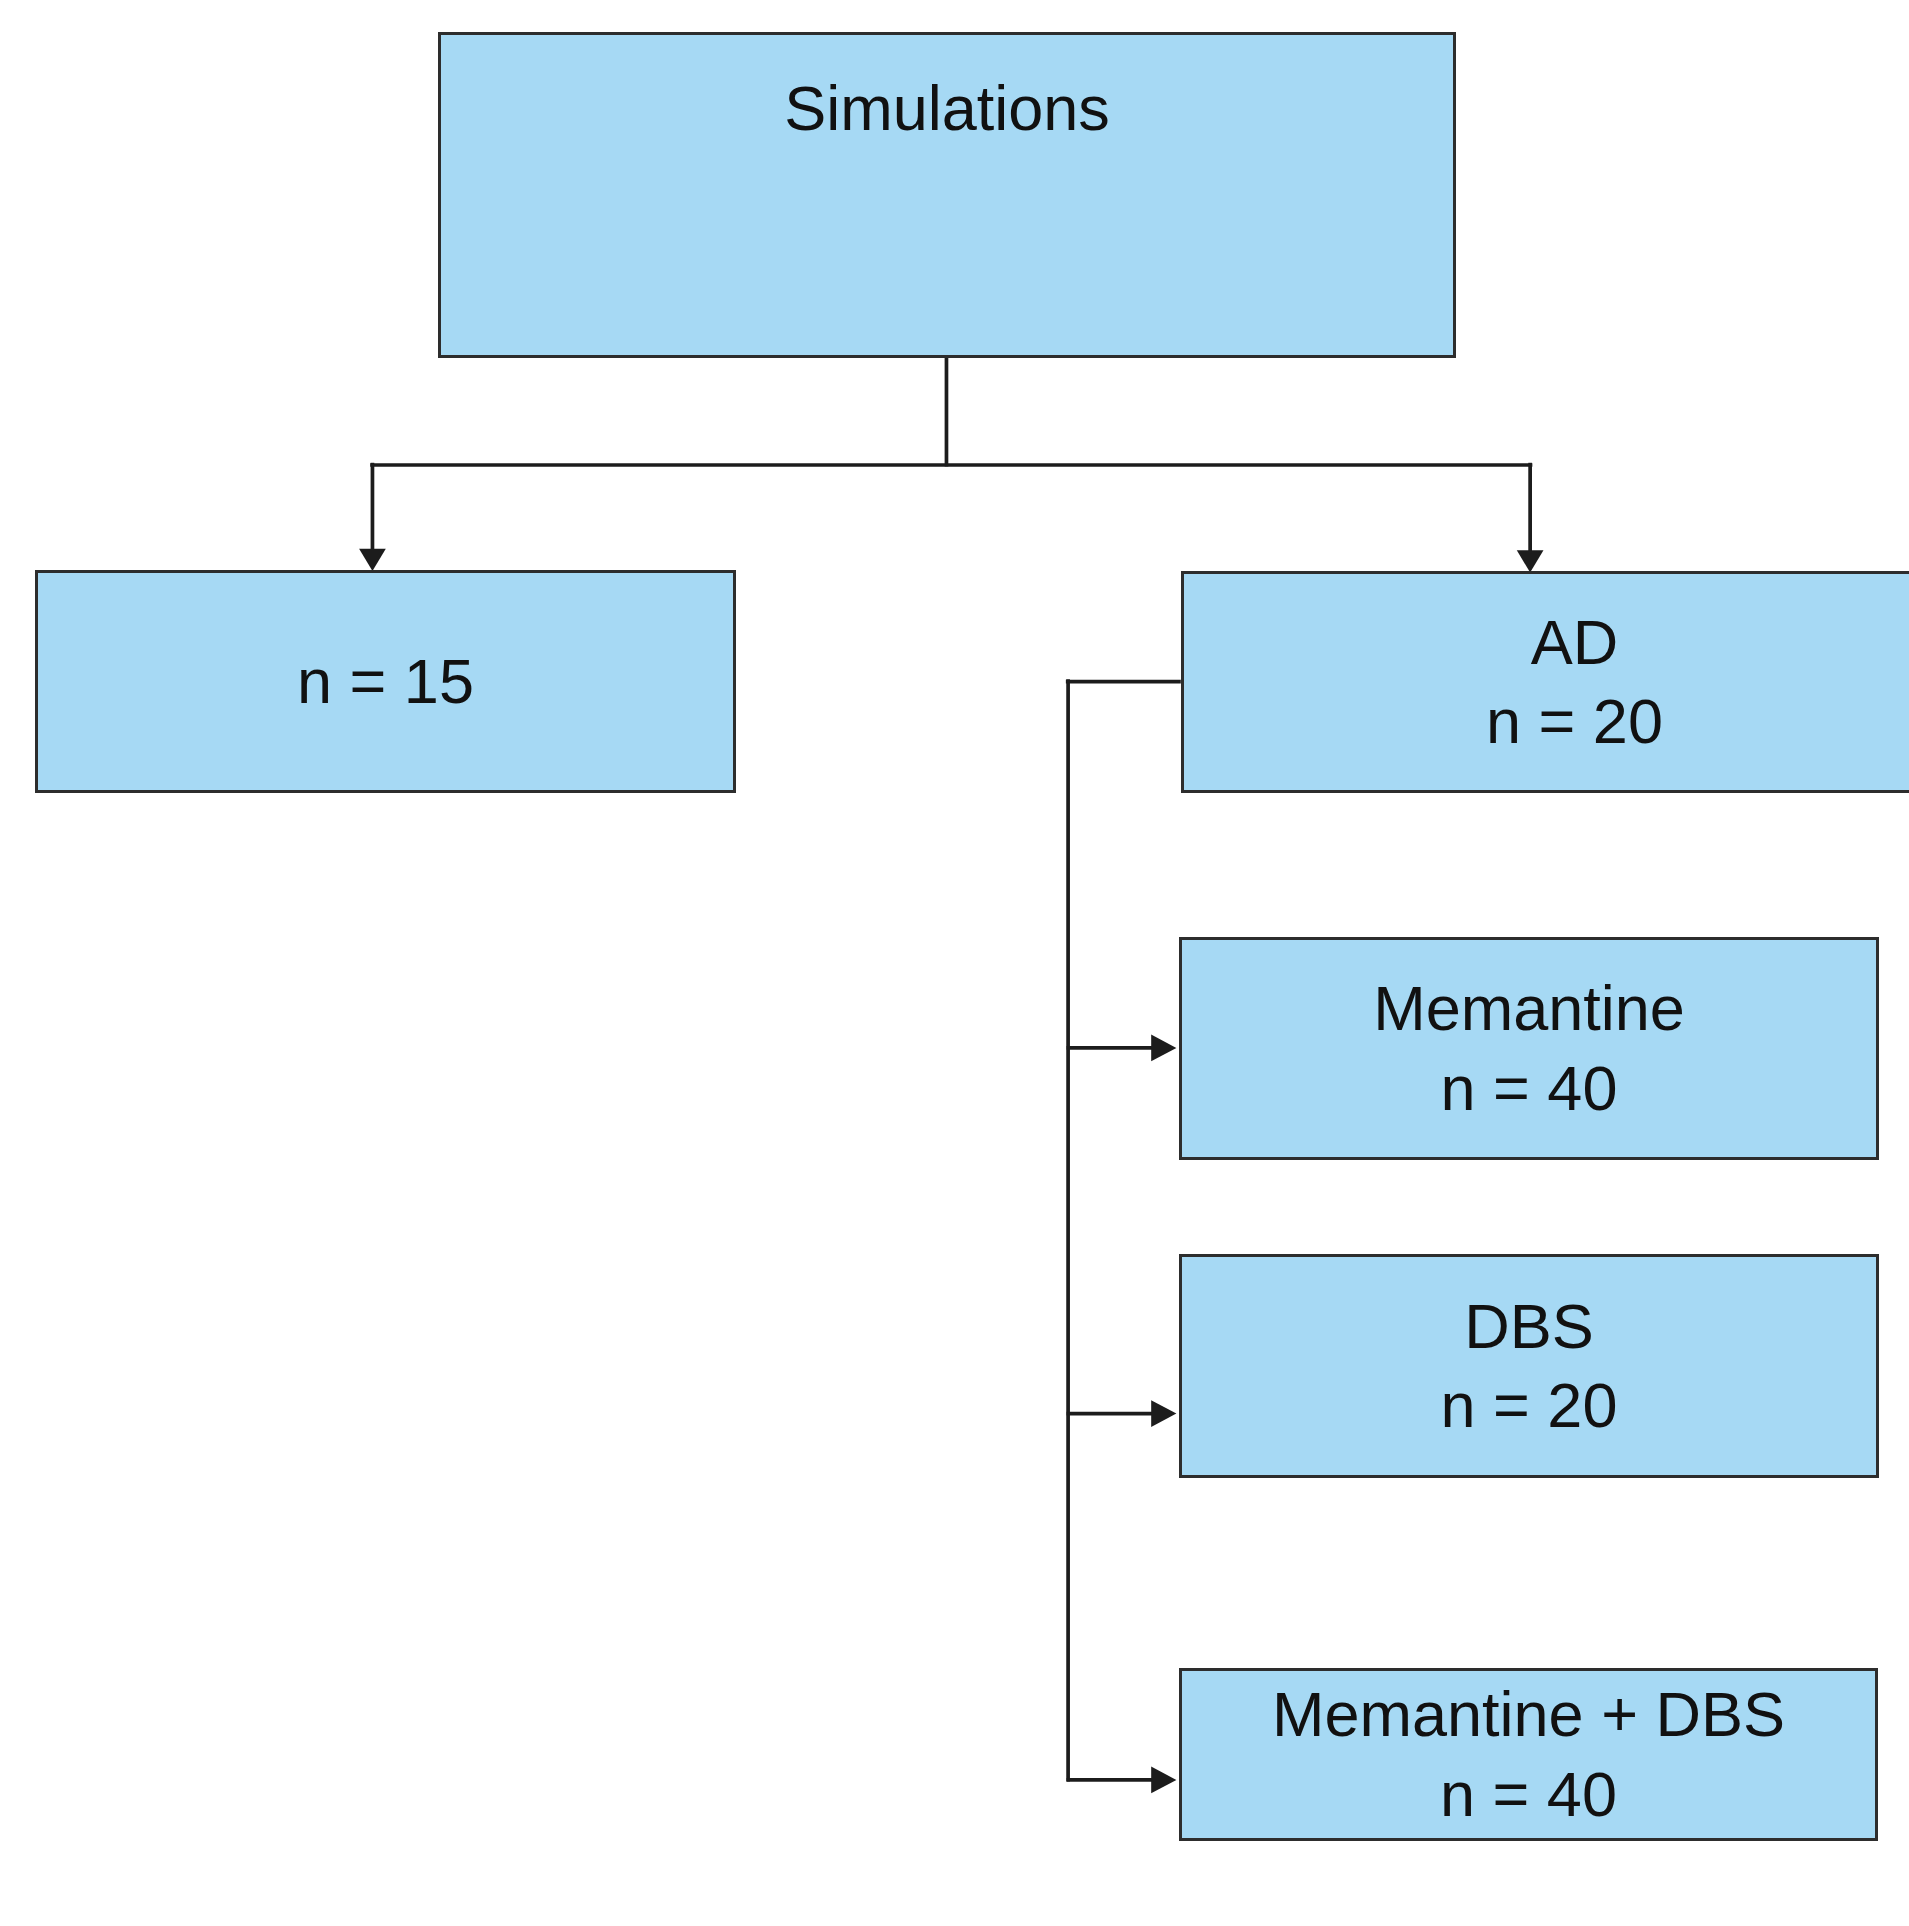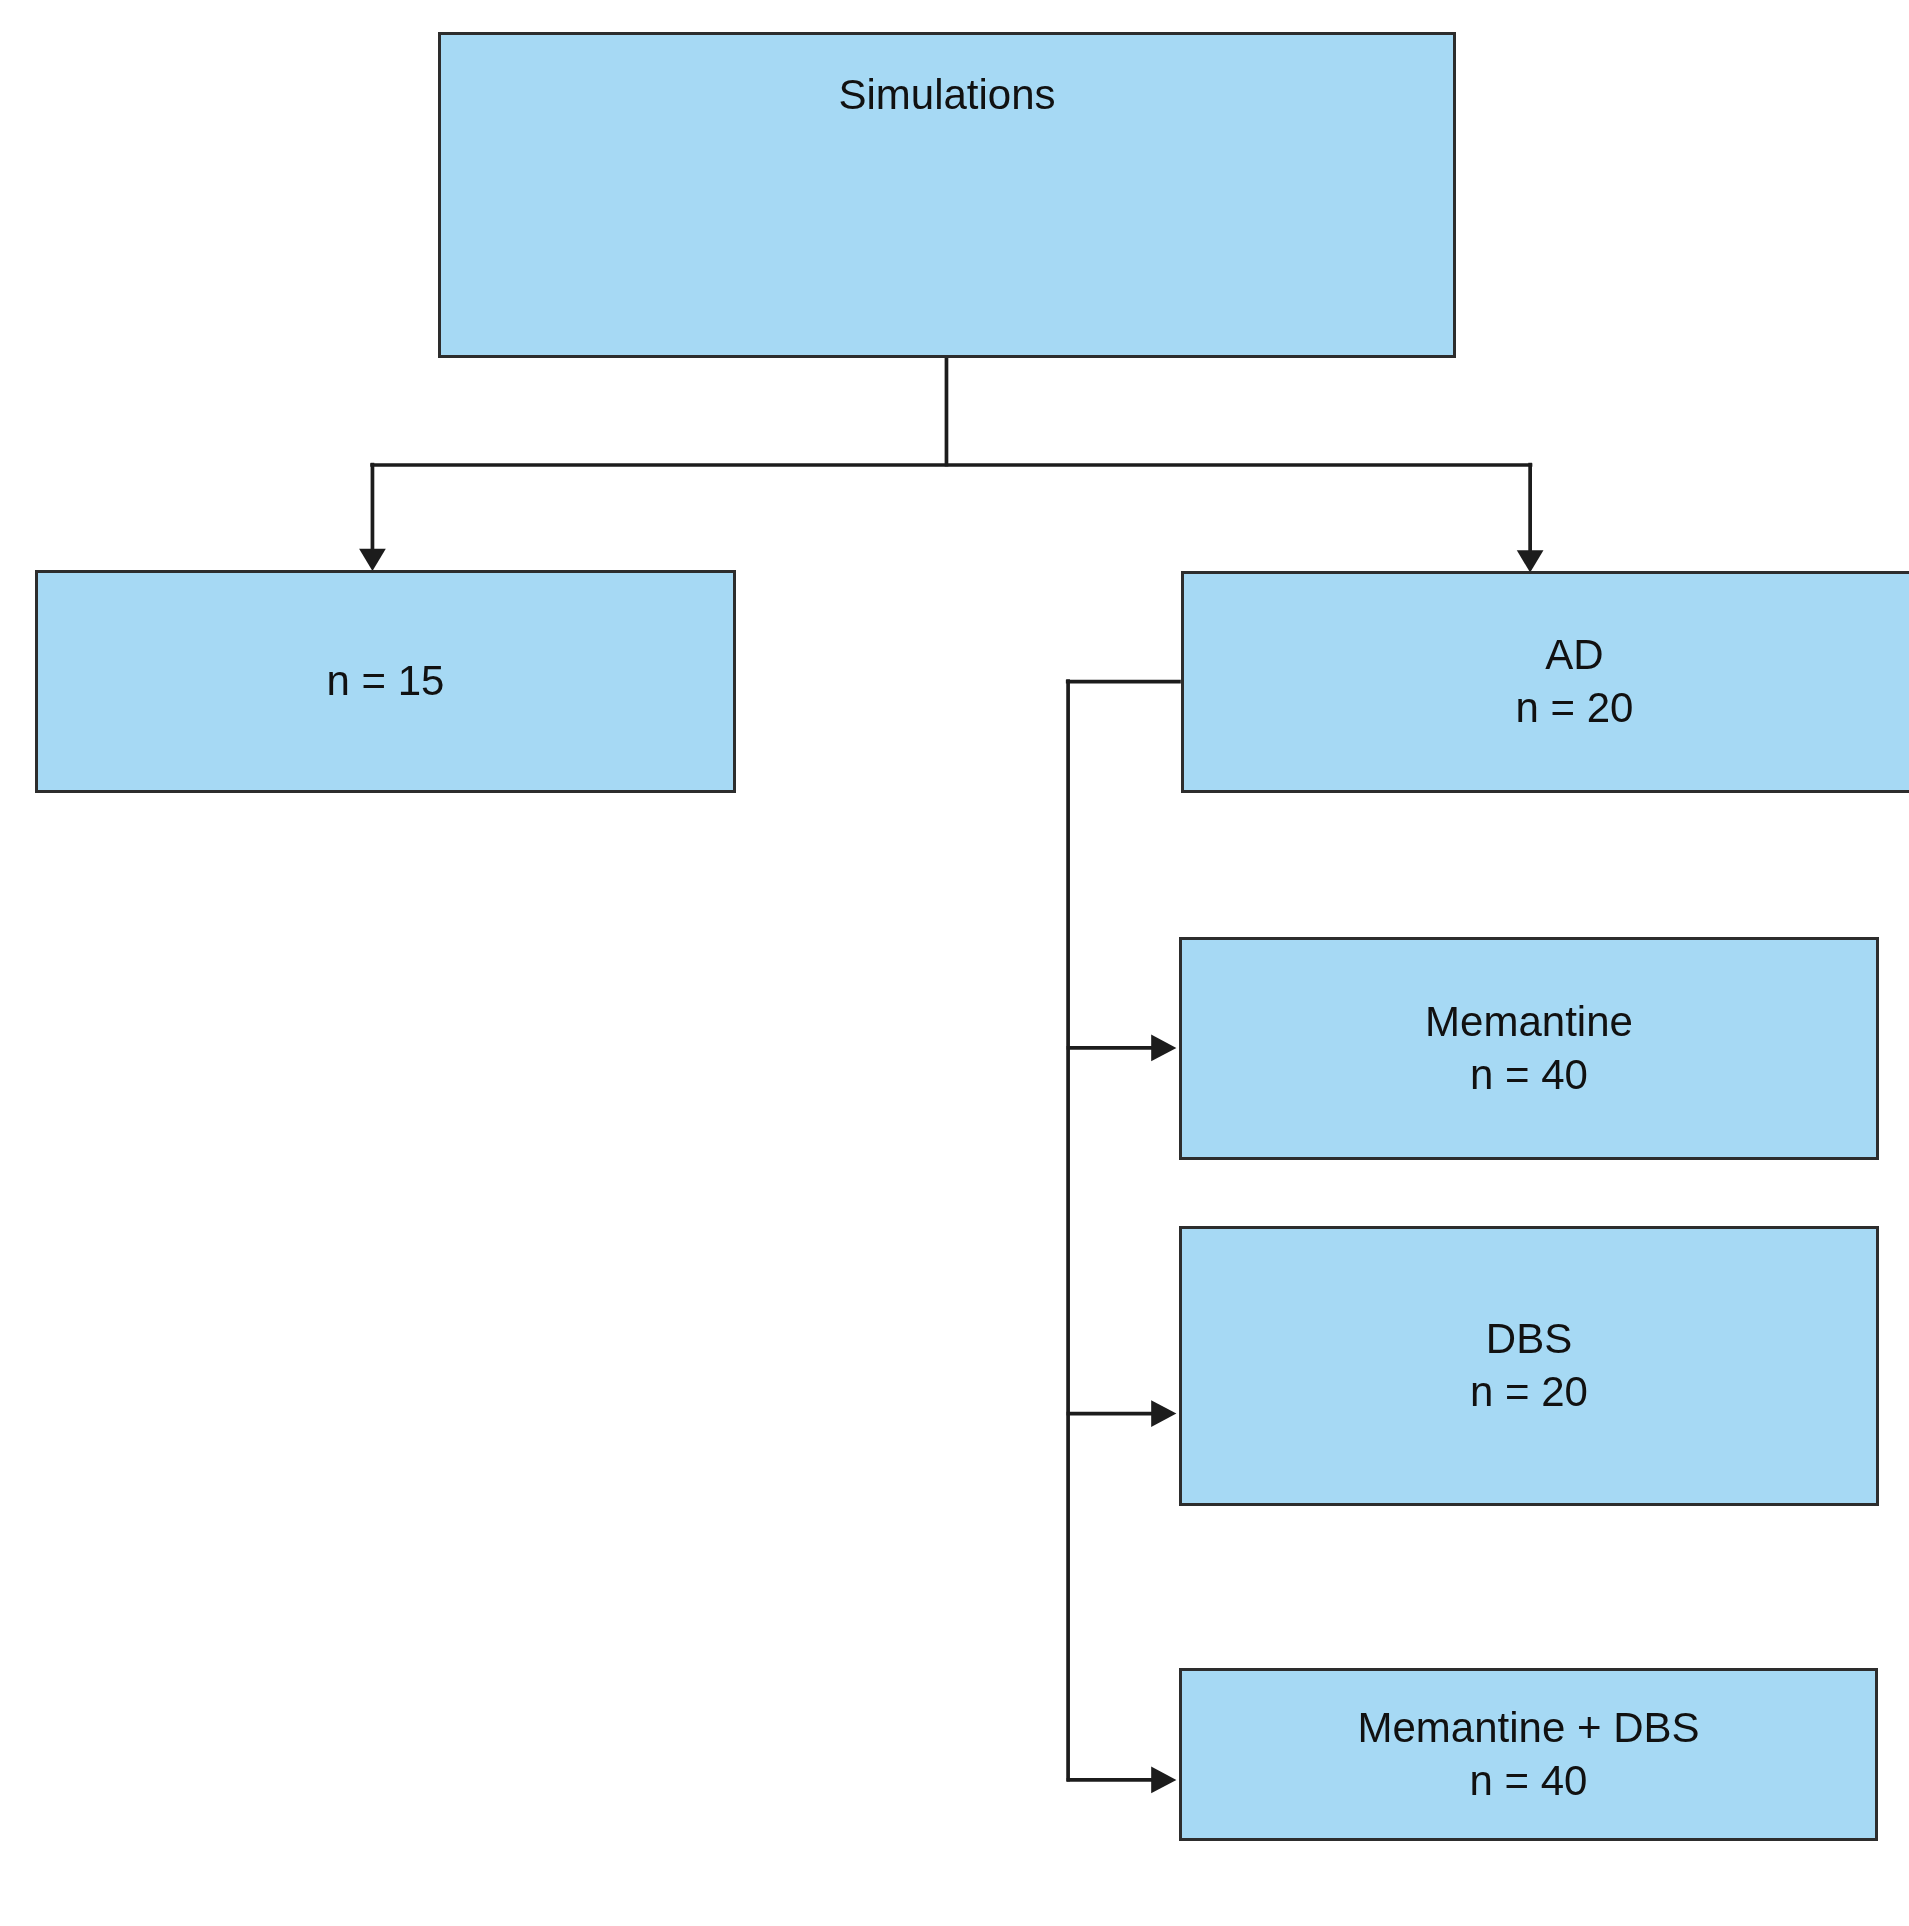--- a/index.html
+++ b/index.html
@@ -36,33 +36,33 @@
   }
   .node{
     position:absolute;
     background:var(--box-fill);
     border:3.7px solid var(--box-border);
     display:flex;
     flex-direction:column;
     align-items:center;
     justify-content:center;
     text-align:right;
-    font-size:42px;
+    font-size:63px;
     line-height:1.26;
     color:var(--text);
   }
   .node.root{
     justify-content:flex-start;
     padding-top:34px;
   }
   .node-root      {left:438px;  top:32px;   width:1018px; height:326px;}
   .node-control   {left:35px;   top:570px;  width:701px;  height:223px;}
   .node-ad        {left:1181px; top:571px;  width:787px;  height:222px;}
   .node-memantine {left:1179px; top:937px; width:700px;  height:223px;}
-  .node-dbs       {left:1179px; top:1226px; width:700px;  height:280px;}
+  .node-dbs       {left:1179px; top:1254px; width:700px;  height:224px;}
   .node-mdbs      {left:1179px; top:1668px; width:699px;  height:173px;}
 </style>
 </head>
 <body>
 
 <div class="canvas">
 
   <svg class="connector-layer" viewBox="0 0 2575 2597" xmlns="http://www.w3.org/2000/svg">
 
     <g>

